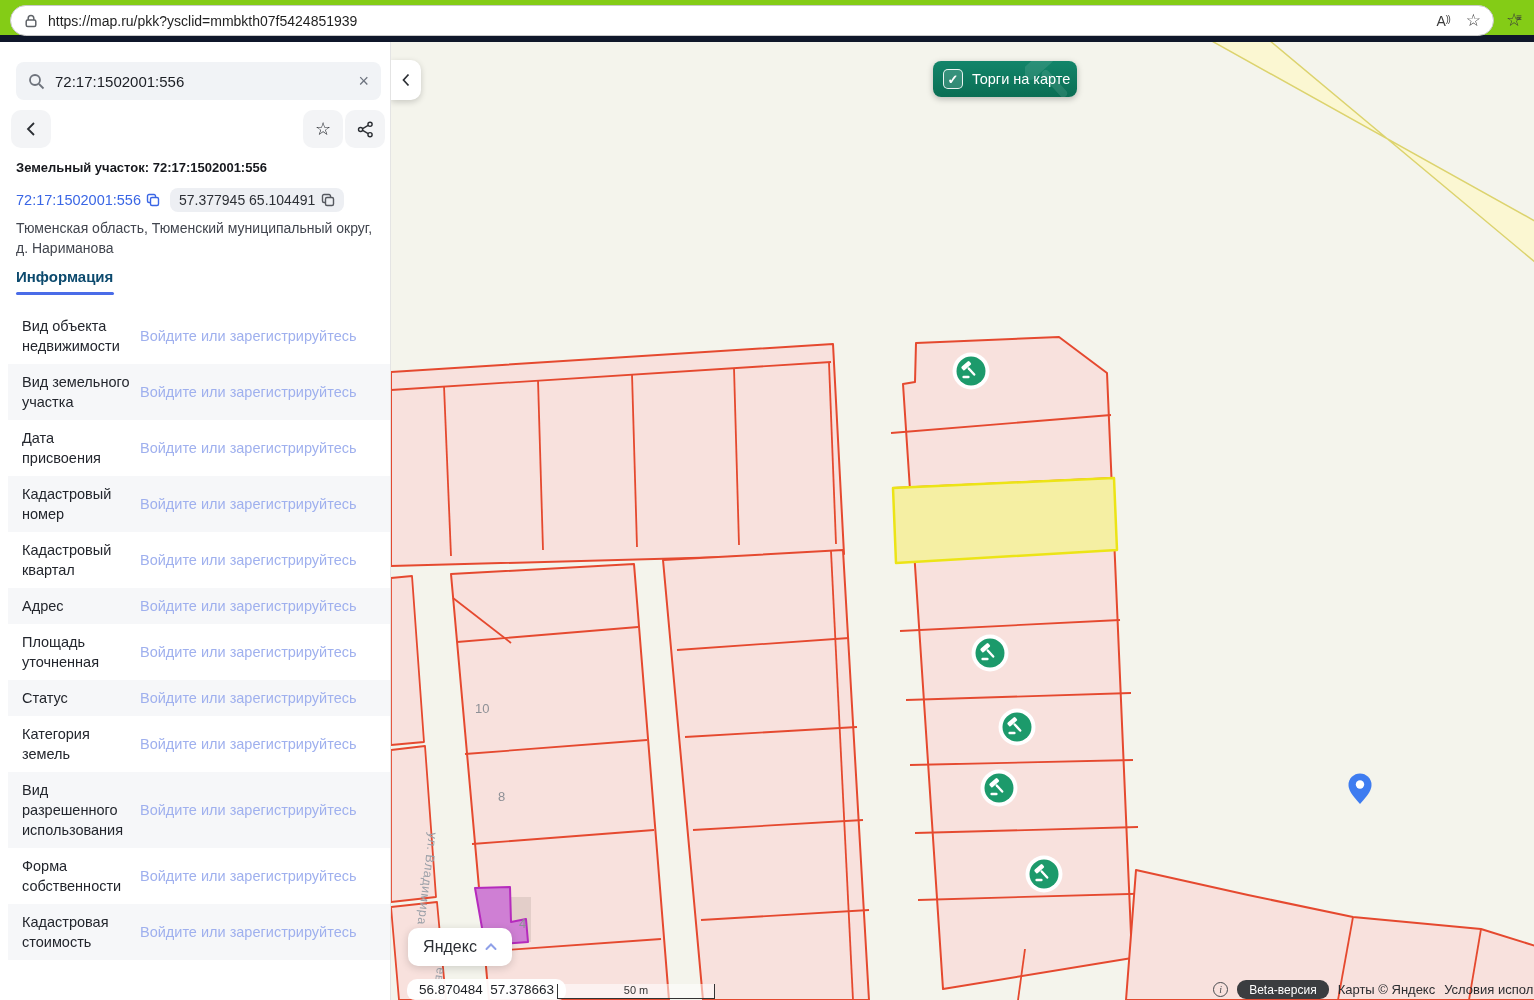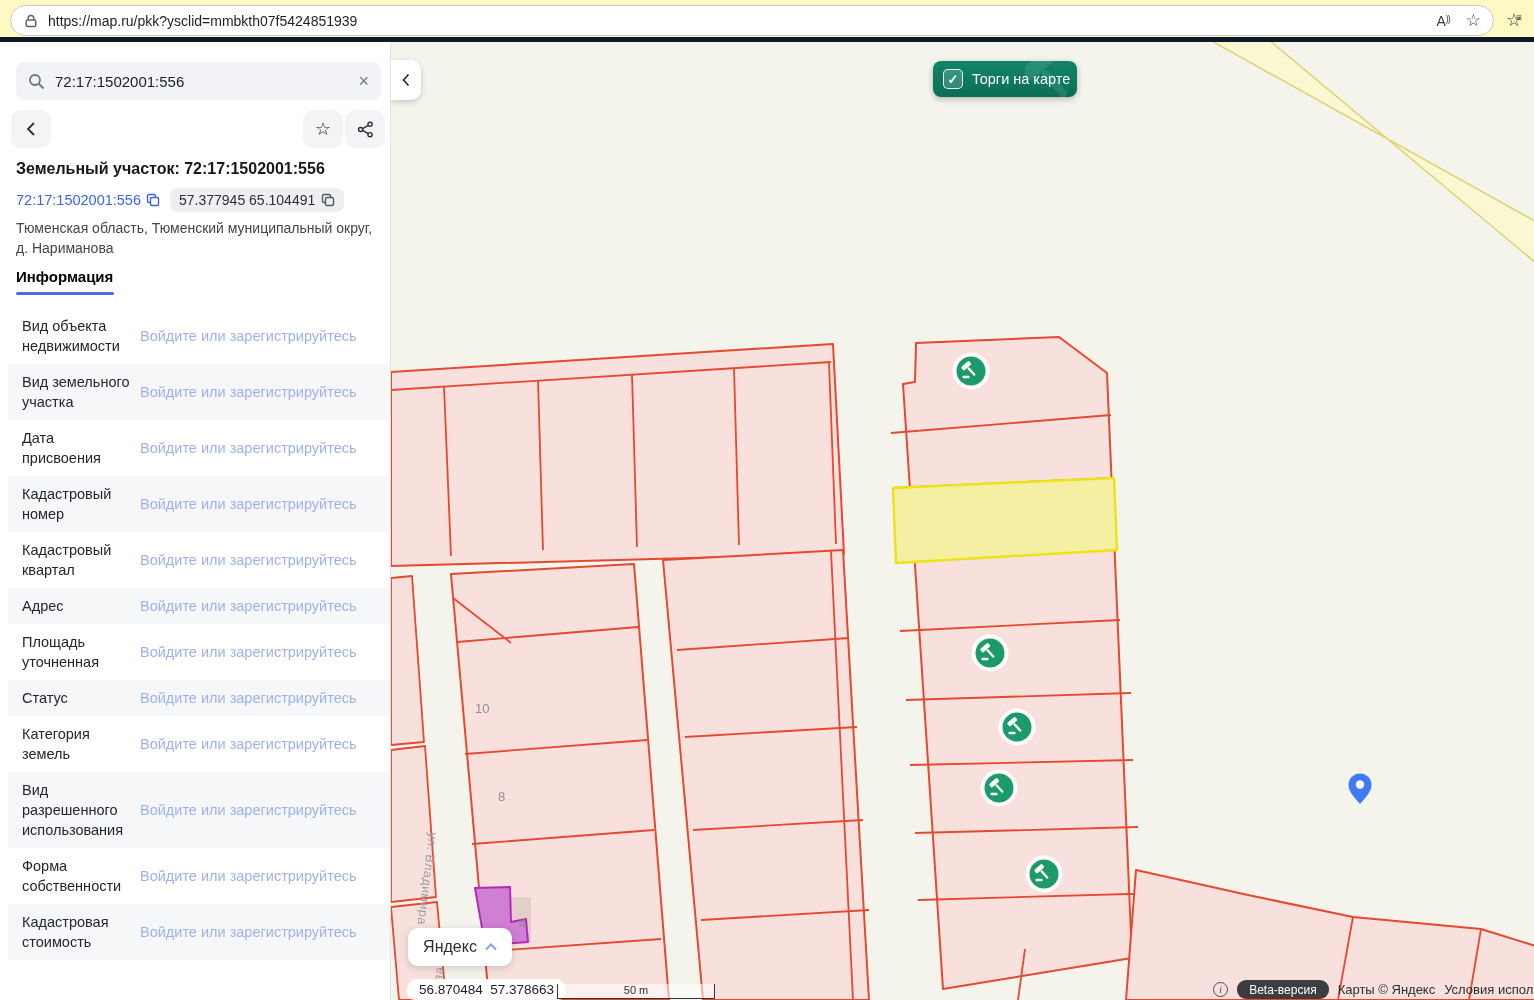--- a/index.html
+++ b/index.html
@@ -2,21 +2,21 @@
 <html><head>
 <meta charset="utf-8">
 <style>
   * { margin:0; padding:0; box-sizing:border-box; }
   html,body { width:1534px; height:1000px; }
   body { font-family:"Liberation Sans", sans-serif; background:#fff; }
   .stage { position:relative; width:1534px; height:1000px; overflow:hidden; }
 
   
   .browser-bar { position:absolute; left:0; top:0; width:1534px; height:42px;
-    background:#fef9c3; border-bottom:5px solid #0f172a; }
+    background:#84cc16; border-bottom:7px solid #0f172a; }
   .url-pill { position:absolute; left:10px; top:5px; right:40px; height:31px;
     background:#fff; border:1px solid #c9c9c9; border-radius:16px;
     display:flex; align-items:center; padding:0 12px; }
   .lock-ic { flex:0 0 auto; margin-right:9px; display:flex; }
   .url-text { font-size:14px; color:#1f1f1f; flex:1 1 auto; white-space:nowrap; overflow:hidden; }
   .pill-icons { display:flex; align-items:center; gap:16px; color:#444; }
   .ra { font-size:14px; color:#3b3b3b; }
   .ra-waves { font-size:9px; vertical-align:4px; letter-spacing:-1px; }
   .star-ic { font-size:17px; color:#3b3b3b; }
   .hub-ic { position:absolute; right:12px; top:9px; font-size:18px; color:#3b3b3b; }
@@ -36,31 +36,31 @@
     font-family:"Liberation Sans", sans-serif; font-size:15px; color:#1b1e24; margin-left:10px; }
   .search-close { flex:0 0 auto; font-size:18px; color:#6f7580; cursor:pointer; line-height:1; }
 
   .btn-tile { position:absolute; width:40px; height:38px; background:#f3f4f6;
     border-radius:10px; display:flex; align-items:center; justify-content:center; cursor:pointer; }
   .back-btn { left:3px; top:68px; }
   .fav-btn { left:295px; top:68px; font-size:18px; color:#1b1e24; }
   .share-btn { left:337px; top:68px; }
 
   .obj-title { position:absolute; left:8px; top:118px; width:370px;
-    font-size:16px; font-weight:bold; color:#16181d; }
+    font-size:13px; font-weight:bold; color:#16181d; }
 
   .badges { position:absolute; left:8px; top:146px; display:flex; align-items:center; gap:10px; }
   .cad-link { display:flex; align-items:center; gap:5px; font-size:14.5px; color:#3a66e5; cursor:pointer; }
   .coord-badge { display:flex; align-items:center; gap:6px; background:#edeff3;
     border-radius:8px; padding:4px 9px; font-size:14px; color:#2c2f35; }
 
   .address { position:absolute; left:8px; top:176px; width:368px;
     font-size:14px; line-height:20px; color:#41454e; }
 
-  .tab { position:absolute; left:8px; top:226px; font-size:15px; font-weight:bold; color:#000000; }
+  .tab { position:absolute; left:8px; top:226px; font-size:15px; font-weight:bold; color:#0c4a6e; }
   .tab-underline { position:absolute; left:8px; top:250px; width:98px; height:3px;
     background:#4a6ce8; border-radius:2px; }
 
   .rows { position:absolute; left:0; top:266px; width:383px; }
   .irow { display:flex; align-items:center; padding:8px 11px 8px 14px; }
   .irow.alt { background:#f6f7f9; }
   .irow-label { width:112px; flex:0 0 auto; font-size:14.5px; line-height:20px; color:#23262d; }
   .irow-link { flex:1 1 auto; margin-left:6px; font-size:14.5px; color:#9fb0ee; cursor:pointer; }
 
   

